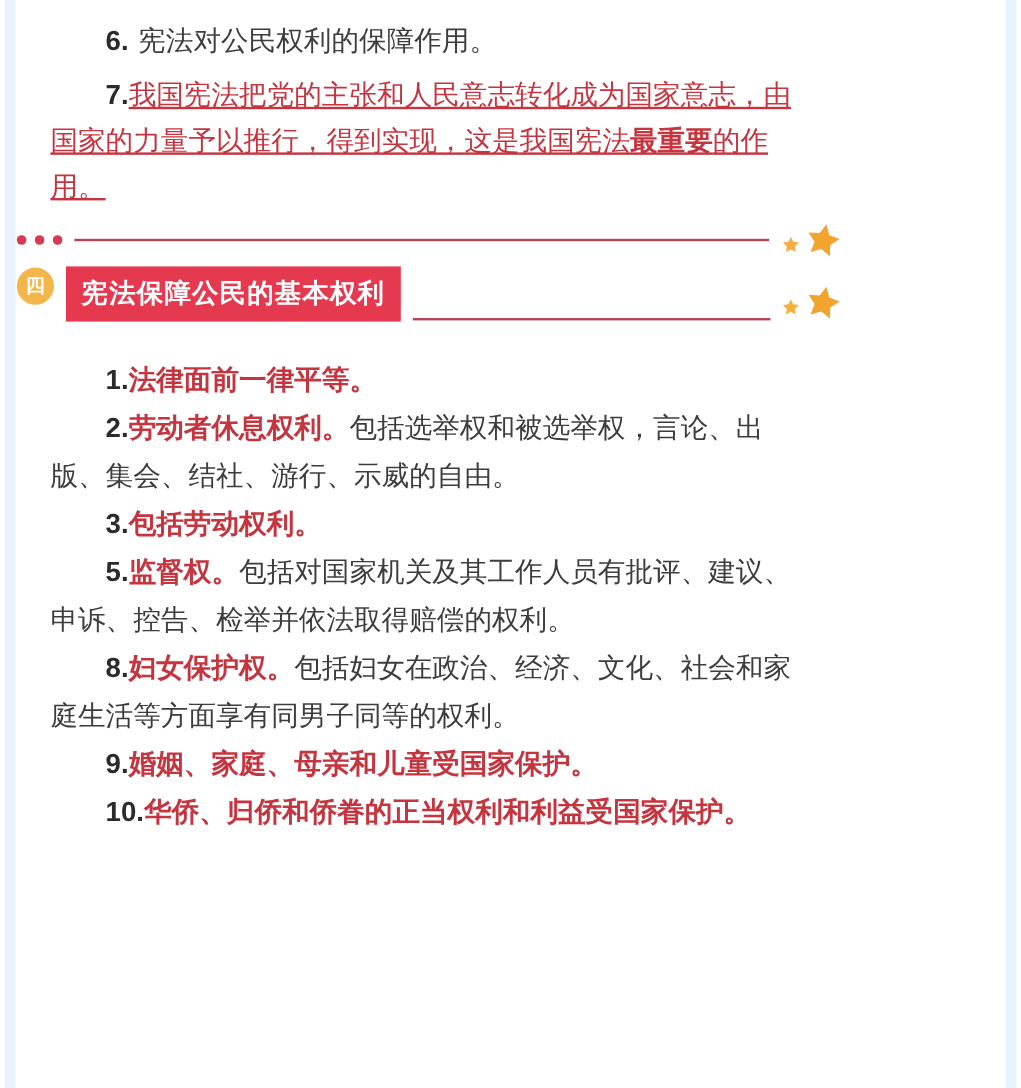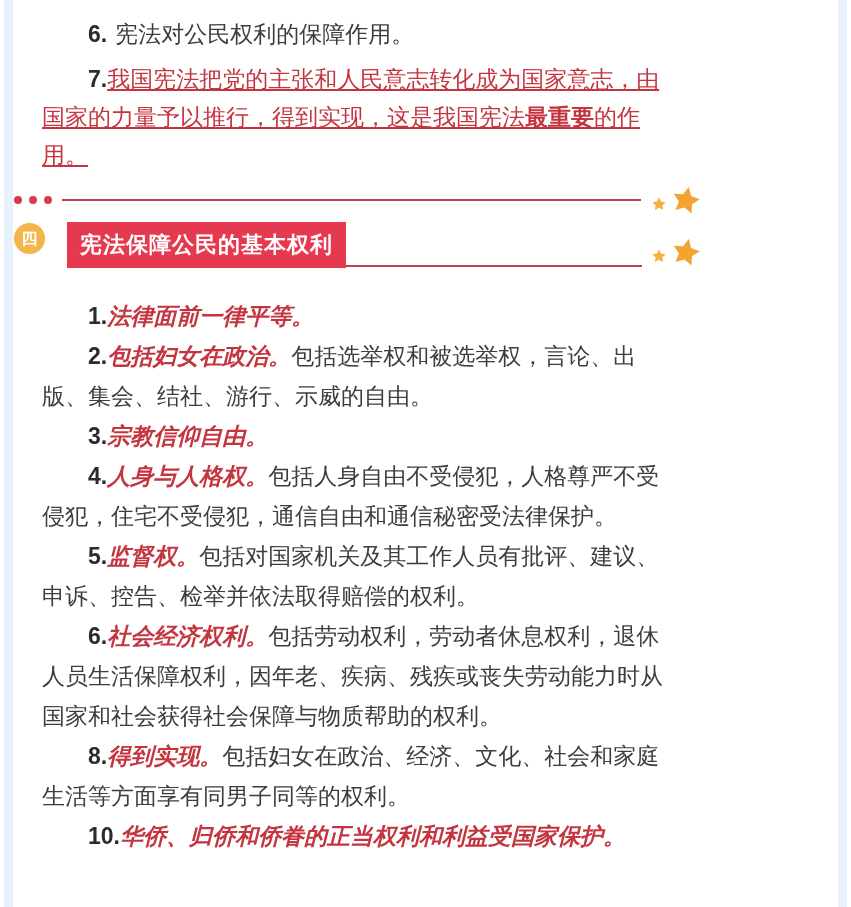--- a/index.html
+++ b/index.html
@@ -26,21 +26,21 @@
     padding: 14px 36px 0 42px;
     font-size: 23px;
     line-height: 40px;
     color: var(--ink, #3d3d3d);
   }
   p { margin: 0; text-indent: 2em; }
 
   .num { font-weight: 700; color: var(--ink-strong, #2b2b2b); }
   .num.gap { margin-right: 8px; }
   .red  { color: var(--red-text, #c4353f); text-decoration: underline; }
-  .lead { font-weight: 700; color: var(--red-text, #c4353f); font-style: italic; }
+  .lead { font-weight: 700; color: var(--red-text, #c4353f); }
   .emph { font-weight: 800; }
   .intro-7 { line-height: 38px; margin-top: 6px; }
 
   
   .divider {
     display: flex; align-items: center;
     margin: 10px -24px 0 -28px;
     height: 32px;
   }
   .dots { display: flex; gap: 7px; margin-right: 10px; }
@@ -59,21 +59,21 @@
   
   .section-header { position: relative; height: 46px; margin-top: 6px; }
   .badge {
     position: absolute; left: -28px; top: 1px;
     width: 31px; height: 31px; border-radius: 50%;
     background: var(--badge-gold, #f2b64a);
     color: #ffffff; font-weight: 700; font-size: 16px;
     line-height: 31px; text-align: center; text-indent: 0;
   }
   .banner {
-    position: absolute; left: 25px; top: 0;
+    position: absolute; left: 13px; top: 0;
     height: 46px; line-height: 46px;
     padding: 0 13px;
     background: var(--banner-red, #e5394f);
     color: #ffffff; font-weight: 700; font-size: 22px;
     letter-spacing: 1px;
   }
   .banner-underline {
     position: absolute; left: 302px; right: 36px; top: 43px;
     height: 2px; background: var(--line-red, #bc4357);
   }
@@ -125,31 +125,30 @@
           </svg>
         <svg class="star-large" viewBox="0 0 24 24">
             <polygon points="12,2 15.09,8.26 22,9.27 17,14.14 18.18,21.02 12,17.77 5.82,21.02 7,14.14 2,9.27 8.91,8.26"></polygon>
           </svg>
       </div>
     </div>
 
     <div class="rights">
   <p><span class="num">1.</span><span class="lead">法律面前一律平等。</span></p>
 
-  <p><span class="num">2.</span><span class="lead">包括妇女在政治。</span><span class="desc">包括选举权和被选举权，言论、出版、集会、结社、游行、示威的自由。</span></p>
+  <p><span class="num">2.</span><span class="lead">劳动者休息权利。</span><span class="desc">包括选举权和被选举权，言论、出版、集会、结社、游行、示威的自由。</span></p>
 
-  <p><span class="num">3.</span><span class="lead">宗教信仰自由。</span></p>
+  <p><span class="num">3.</span><span class="lead">包括劳动权利。</span></p>
 
-  <p><span class="num">4.</span><span class="lead">人身与人格权。</span><span class="desc">包括人身自由不受侵犯，人格尊严不受侵犯，住宅不受侵犯，通信自由和通信秘密受法律保护。</span></p>
 
   <p><span class="num">5.</span><span class="lead">监督权。</span><span class="desc">包括对国家机关及其工作人员有批评、建议、申诉、控告、检举并依法取得赔偿的权利。</span></p>
 
-  <p><span class="num">6.</span><span class="lead">社会经济权利。</span><span class="desc">包括劳动权利，劳动者休息权利，退休人员生活保障权利，因年老、疾病、残疾或丧失劳动能力时从国家和社会获得社会保障与物质帮助的权利。</span></p>
 
 
-  <p><span class="num">8.</span><span class="lead">得到实现。</span><span class="desc">包括妇女在政治、经济、文化、社会和家庭生活等方面享有同男子同等的权利。</span></p>
+  <p><span class="num">8.</span><span class="lead">妇女保护权。</span><span class="desc">包括妇女在政治、经济、文化、社会和家庭生活等方面享有同男子同等的权利。</span></p>
 
+  <p><span class="num">9.</span><span class="lead">婚姻、家庭、母亲和儿童受国家保护。</span></p>
 
   <p><span class="num">10.</span><span class="lead">华侨、归侨和侨眷的正当权利和利益受国家保护。</span></p>
 </div>
 
   </div>
 </div>
 
 </body></html>

